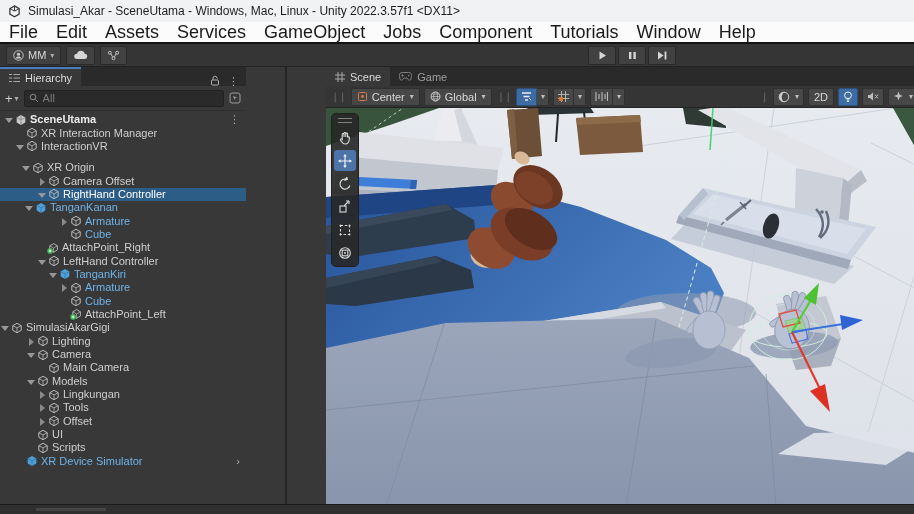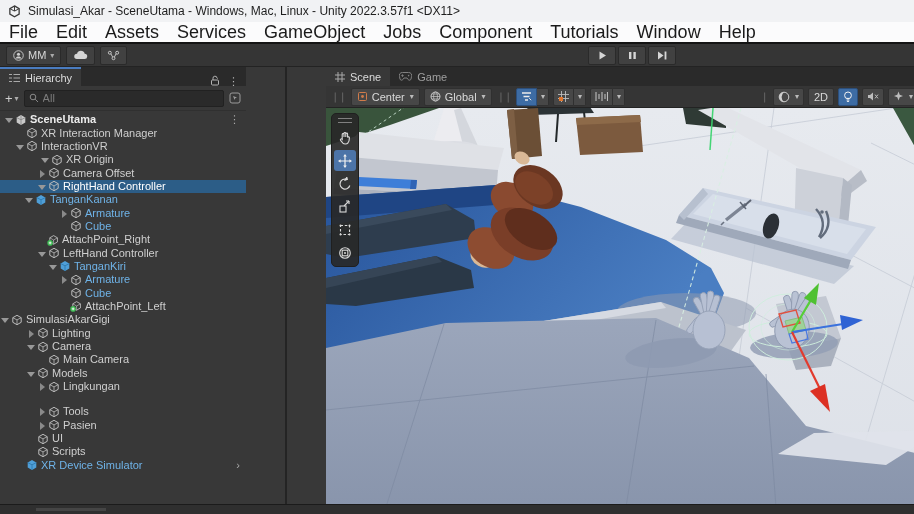--- a/index.html
+++ b/index.html
@@ -220,21 +220,21 @@
           <div class="trow" style="padding-left: 15px;">
             <span class="arrow expanded"></span>
             <span class="ticon">
               <svg width="12" height="12" viewBox="0 0 12 12">
                 <path d="M6 1.3 10.2 3.7v4.6L6 10.7 1.8 8.3V3.7z" fill="none" stroke="#bdbdbd" stroke-width="1"></path>
                 <path d="M6 5.9 1.8 3.7M6 5.9l4.2-2.2M6 5.9v4.8" stroke="#bdbdbd" stroke-width=".8" fill="none"></path>
               </svg>
             </span>
             <span class="tlabel">InteractionVR</span>
           </div>
-          <div class="trow" style="padding-left: 40px;">
+          <div class="trow" style="padding-left: 21px; margin-top: 8px;">
             <span class="arrow expanded"></span>
             <span class="ticon">
               <svg width="12" height="12" viewBox="0 0 12 12">
                 <path d="M6 1.3 10.2 3.7v4.6L6 10.7 1.8 8.3V3.7z" fill="none" stroke="#bdbdbd" stroke-width="1"></path>
                 <path d="M6 5.9 1.8 3.7M6 5.9l4.2-2.2M6 5.9v4.8" stroke="#bdbdbd" stroke-width=".8" fill="none"></path>
               </svg>
             </span>
             <span class="tlabel">XR Origin</span>
           </div>
           <div class="trow" style="padding-left: 37px;">
@@ -404,39 +404,39 @@
           <div class="trow" style="padding-left: 37px;">
             <span class="arrow collapsed"></span>
             <span class="ticon">
               <svg width="12" height="12" viewBox="0 0 12 12">
                 <path d="M6 1.3 10.2 3.7v4.6L6 10.7 1.8 8.3V3.7z" fill="none" stroke="#bdbdbd" stroke-width="1"></path>
                 <path d="M6 5.9 1.8 3.7M6 5.9l4.2-2.2M6 5.9v4.8" stroke="#bdbdbd" stroke-width=".8" fill="none"></path>
               </svg>
             </span>
             <span class="tlabel">Lingkungan</span>
           </div>
-          <div class="trow" style="padding-left: 37px; margin-top: 12px;">
-            <span class="arrow collapsed"></span>
-            <span class="ticon">
-              <svg width="12" height="12" viewBox="0 0 12 12">
-                <path d="M6 1.3 10.2 3.7v4.6L6 10.7 1.8 8.3V3.7z" fill="none" stroke="#bdbdbd" stroke-width="1"></path>
-                <path d="M6 5.9 1.8 3.7M6 5.9l4.2-2.2M6 5.9v4.8" stroke="#bdbdbd" stroke-width=".8" fill="none"></path>
-              </svg>
-            </span>
-            <span class="tlabel">Tools</span>
-          </div>
           <div class="trow" style="padding-left: 37px;">
             <span class="arrow collapsed"></span>
             <span class="ticon">
               <svg width="12" height="12" viewBox="0 0 12 12">
                 <path d="M6 1.3 10.2 3.7v4.6L6 10.7 1.8 8.3V3.7z" fill="none" stroke="#bdbdbd" stroke-width="1"></path>
                 <path d="M6 5.9 1.8 3.7M6 5.9l4.2-2.2M6 5.9v4.8" stroke="#bdbdbd" stroke-width=".8" fill="none"></path>
               </svg>
             </span>
-            <span class="tlabel">Pasien</span>
+            <span class="tlabel">Tools</span>
+          </div>
+          <div class="trow" style="padding-left: 37px;">
+            <span class="arrow collapsed"></span>
+            <span class="ticon">
+              <svg width="12" height="12" viewBox="0 0 12 12">
+                <path d="M6 1.3 10.2 3.7v4.6L6 10.7 1.8 8.3V3.7z" fill="none" stroke="#bdbdbd" stroke-width="1"></path>
+                <path d="M6 5.9 1.8 3.7M6 5.9l4.2-2.2M6 5.9v4.8" stroke="#bdbdbd" stroke-width=".8" fill="none"></path>
+              </svg>
+            </span>
+            <span class="tlabel">Offset</span>
           </div>
           <div class="trow" style="padding-left: 26px;">
             <span class="arrow none"></span>
             <span class="ticon">
               <svg width="12" height="12" viewBox="0 0 12 12">
                 <path d="M6 1.3 10.2 3.7v4.6L6 10.7 1.8 8.3V3.7z" fill="none" stroke="#bdbdbd" stroke-width="1"></path>
                 <path d="M6 5.9 1.8 3.7M6 5.9l4.2-2.2M6 5.9v4.8" stroke="#bdbdbd" stroke-width=".8" fill="none"></path>
               </svg>
             </span>
             <span class="tlabel">UI</span>

